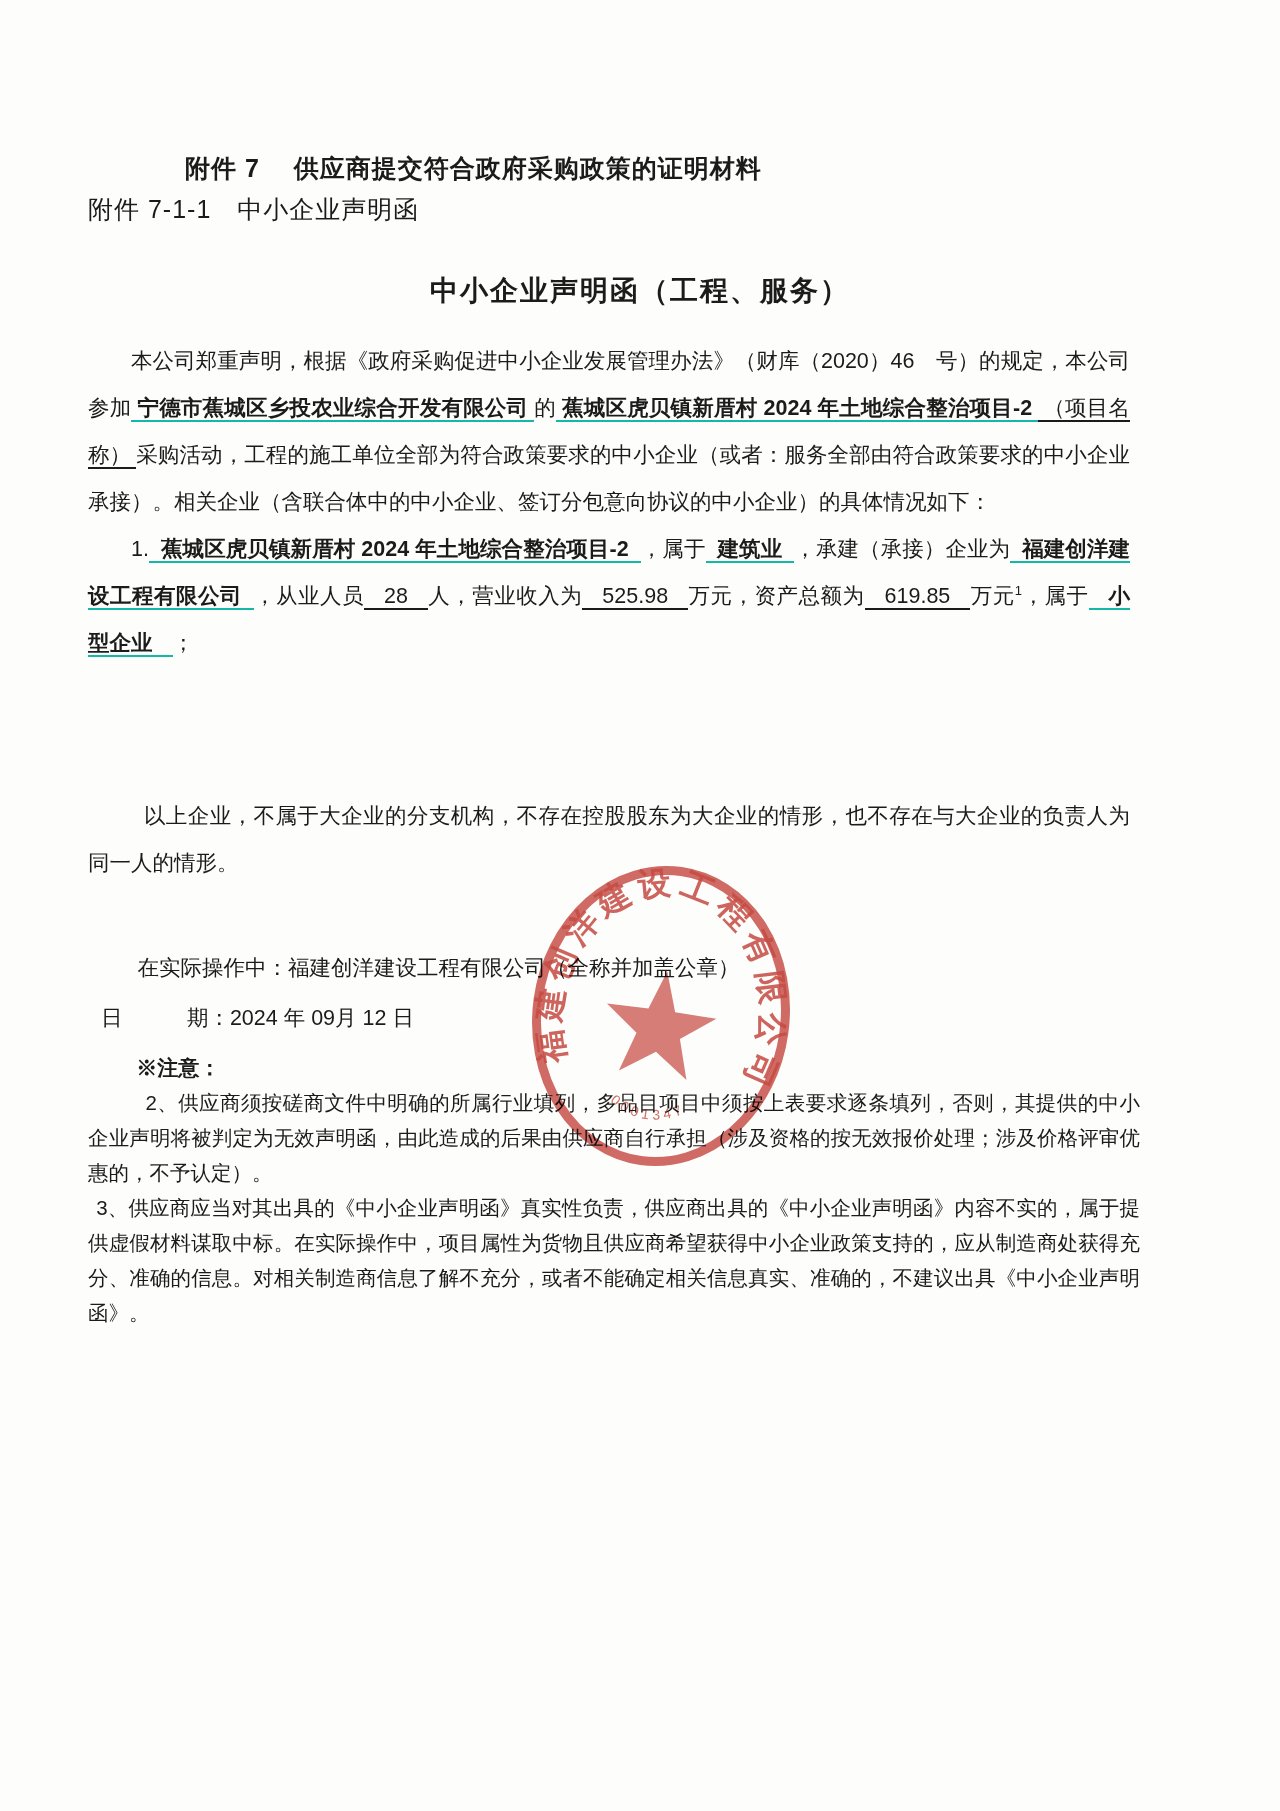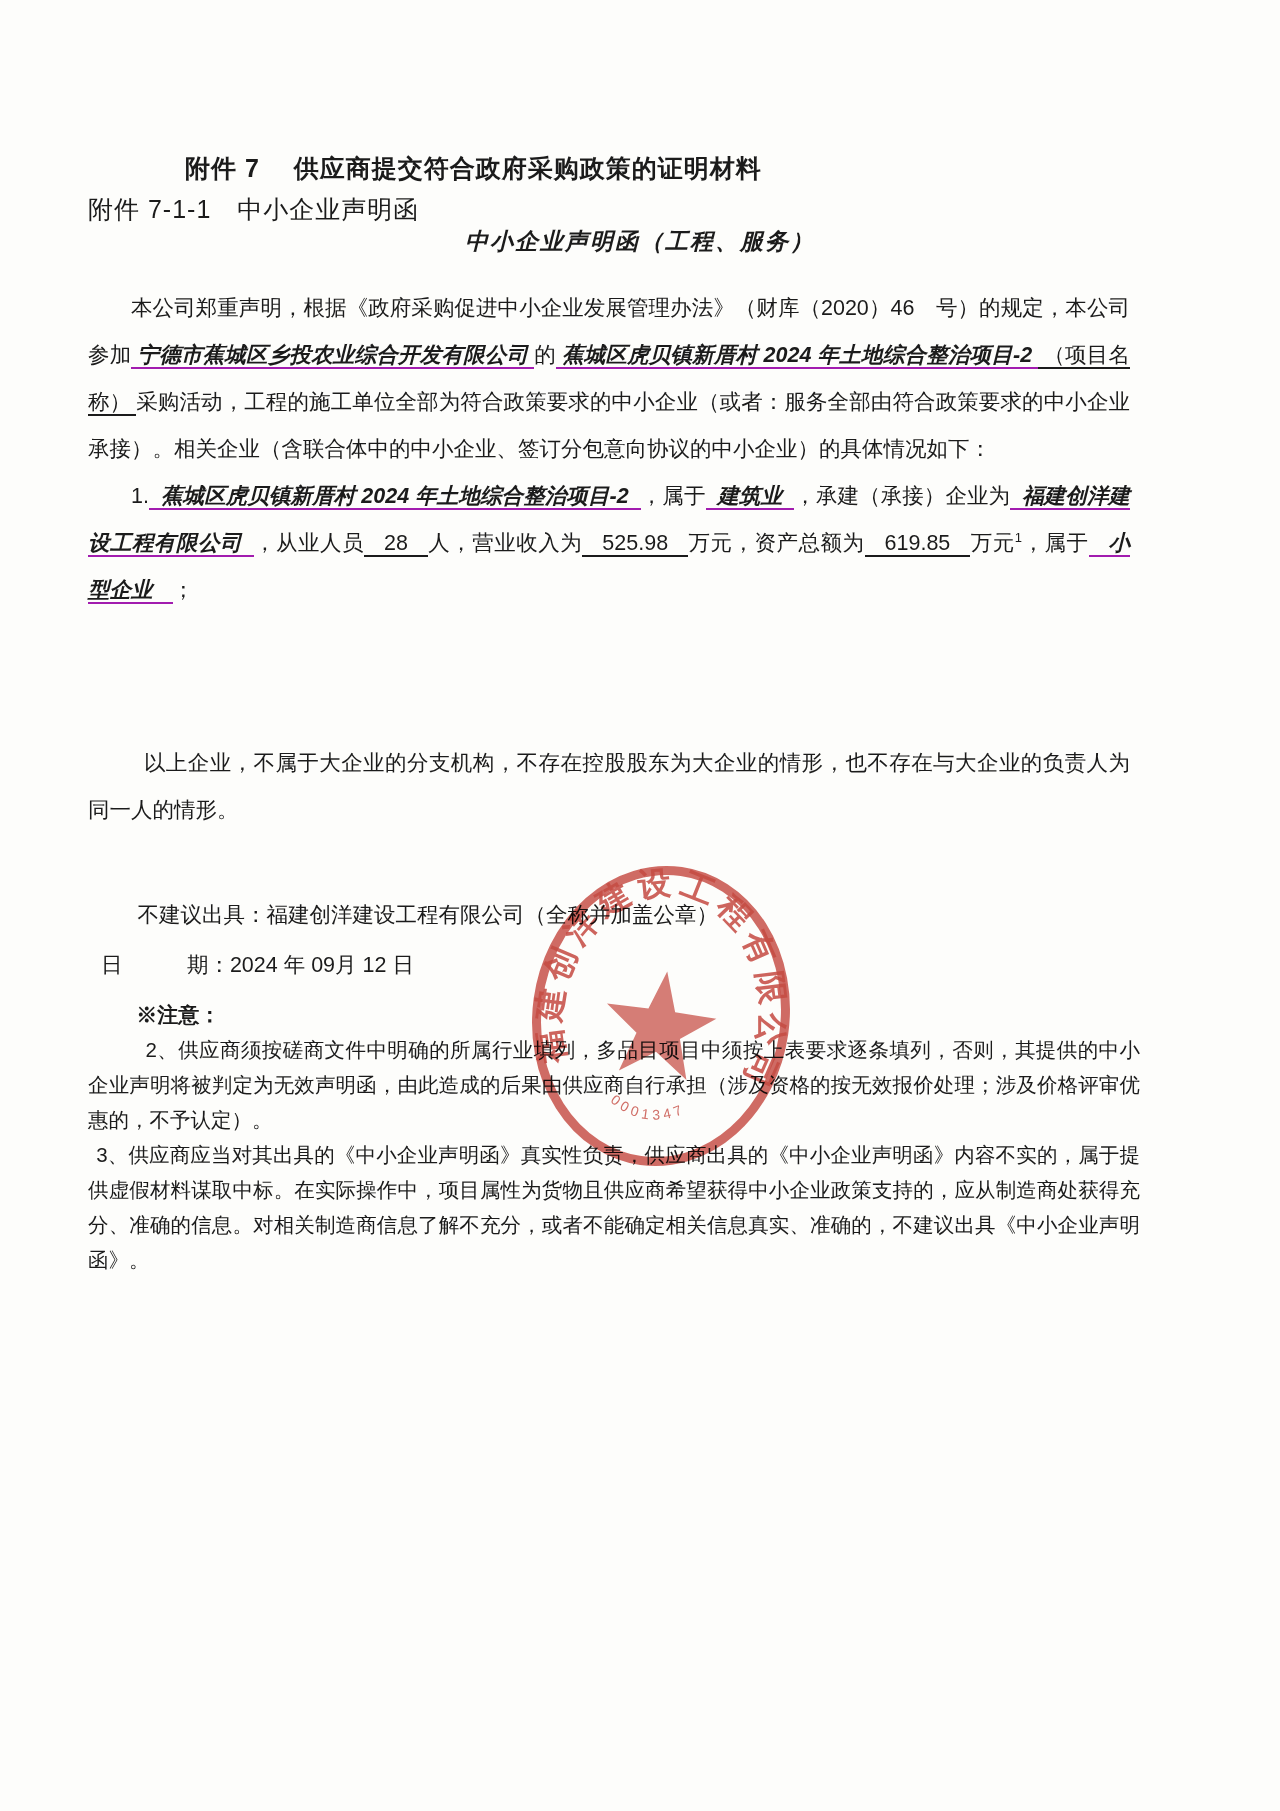--- a/index.html
+++ b/index.html
@@ -24,25 +24,25 @@
     letter-spacing:1px;
   }
   .title1 .no { margin-right:34px; }
   .title2 {
     margin:8px 0 0 88px;
     font-size:25px;
     font-weight:normal;
     letter-spacing:1px;
   }
   .doc-title {
+    margin-top:46px;
     text-align:center;
-    font-size:23px;
+    font-size:28px;
     font-weight:bold;
     letter-spacing:2px;
-    font-style:italic;
   }
   .body {
     width:1042px;
     margin:0 88px;
     font-size:21.5px;
     line-height:47px;
     text-align:justify;
   }
   .para1 { margin-top:28px; text-indent:2em; }
   .item1 { margin-top:0; text-indent:2em; }
@@ -56,21 +56,21 @@
     text-indent:2.3em;
   }
   .note {
     width:1052px; margin:0 80px 0 88px;
     font-size:20.5px; line-height:35px;
     text-align:justify;
   }
   .note.n12 { text-indent:2.8em; }
   .note.n3  { text-indent:0.4em; }
   .u  { border-bottom:2px solid #1b1b1b; padding:0 5px; }
-  .bu { border-bottom:2px solid #a21caf; font-weight:bold; padding:0 6px;font-style:italic; }
+  .bu { border-bottom:2px solid #14b8a6; font-weight:bold; padding:0 6px; }
   .pad-w  { padding:0 20px; }
   .pad-m  { padding:0 12px; }
   sup { font-size:13px; line-height:0; }
   .stamp {
     position:absolute;
     left:525px; top:860px;
     width:272px; height:312px;
     mix-blend-mode:multiply;
     opacity:0.92;
     pointer-events:none;
@@ -89,21 +89,21 @@
 
   <div class="doc-title">中小企业声明函（工程、服务）</div>
 
   <p class="body para1"><span>本公司郑重声明，根据《政府采购促进中小企业发展管理办法》（财库（2020）46　号）的规定，本公司参加</span><span class="bu">宁德市蕉城区乡投农业综合开发有限公司</span><span>的</span><span class="bu">蕉城区虎贝镇新厝村 2024 年土地综合整治项目-2</span><span class="u">（项目名称）</span><span>采购活动，工程的施工单位全部为符合政策要求的中小企业（或者：服务全部由符合政策要求的中小企业承接）。相关企业（含联合体中的中小企业、签订分包意向协议的中小企业）的具体情况如下：</span></p>
 
   <p class="body item1"><span>1.</span><span class="bu pad-m">蕉城区虎贝镇新厝村 2024 年土地综合整治项目-2</span><span>，属于</span><span class="bu pad-m">建筑业</span><span>，承建（承接）企业为</span><span class="bu pad-m">福建创洋建设工程有限公司</span><span>，从业人员</span><span class="u pad-w">28</span><span>人，营业收入为</span><span class="u pad-w">525.98</span><span>万元，资产总额为</span><span class="u pad-w">619.85</span><span>万元</span><sup>1</sup><span>，属于</span><span class="bu pad-w">小型企业</span><span>；</span></p>
 
   <p class="body para2">以上企业，不属于大企业的分支机构，不存在控股股东为大企业的情形，也不存在与大企业的负责人为同一人的情形。</p>
 
 
-  <p class="body supplier"><span>不建议出具：</span><span>福建创洋建设工程有限公司</span><span>（全称并加盖公章）</span></p>
+  <p class="body supplier"><span>在实际操作中：</span><span>福建创洋建设工程有限公司</span><span>（全称并加盖公章）</span></p>
 
   <p class="body dateline"><span>日　　　期：</span><span>2024 年 09月  12 日</span></p>
 
   <p class="notes-head">※注意：</p>
 
   <p class="note n12">2、供应商须按磋商文件中明确的所属行业填列，多品目项目中须按上表要求逐条填列，否则，其提供的中小企业声明将被判定为无效声明函，由此造成的后果由供应商自行承担（涉及资格的按无效报价处理；涉及价格评审优惠的，不予认定）。</p>
   <p class="note n3">3、供应商应当对其出具的《中小企业声明函》真实性负责，供应商出具的《中小企业声明函》内容不实的，属于提供虚假材料谋取中标。在实际操作中，项目属性为货物且供应商希望获得中小企业政策支持的，应从制造商处获得充分、准确的信息。对相关制造商信息了解不充分，或者不能确定相关信息真实、准确的，不建议出具《中小企业声明函》。</p>
 
   <svg class="stamp" viewBox="0 0 272 310" xmlns="http://www.w3.org/2000/svg">
     <defs>

